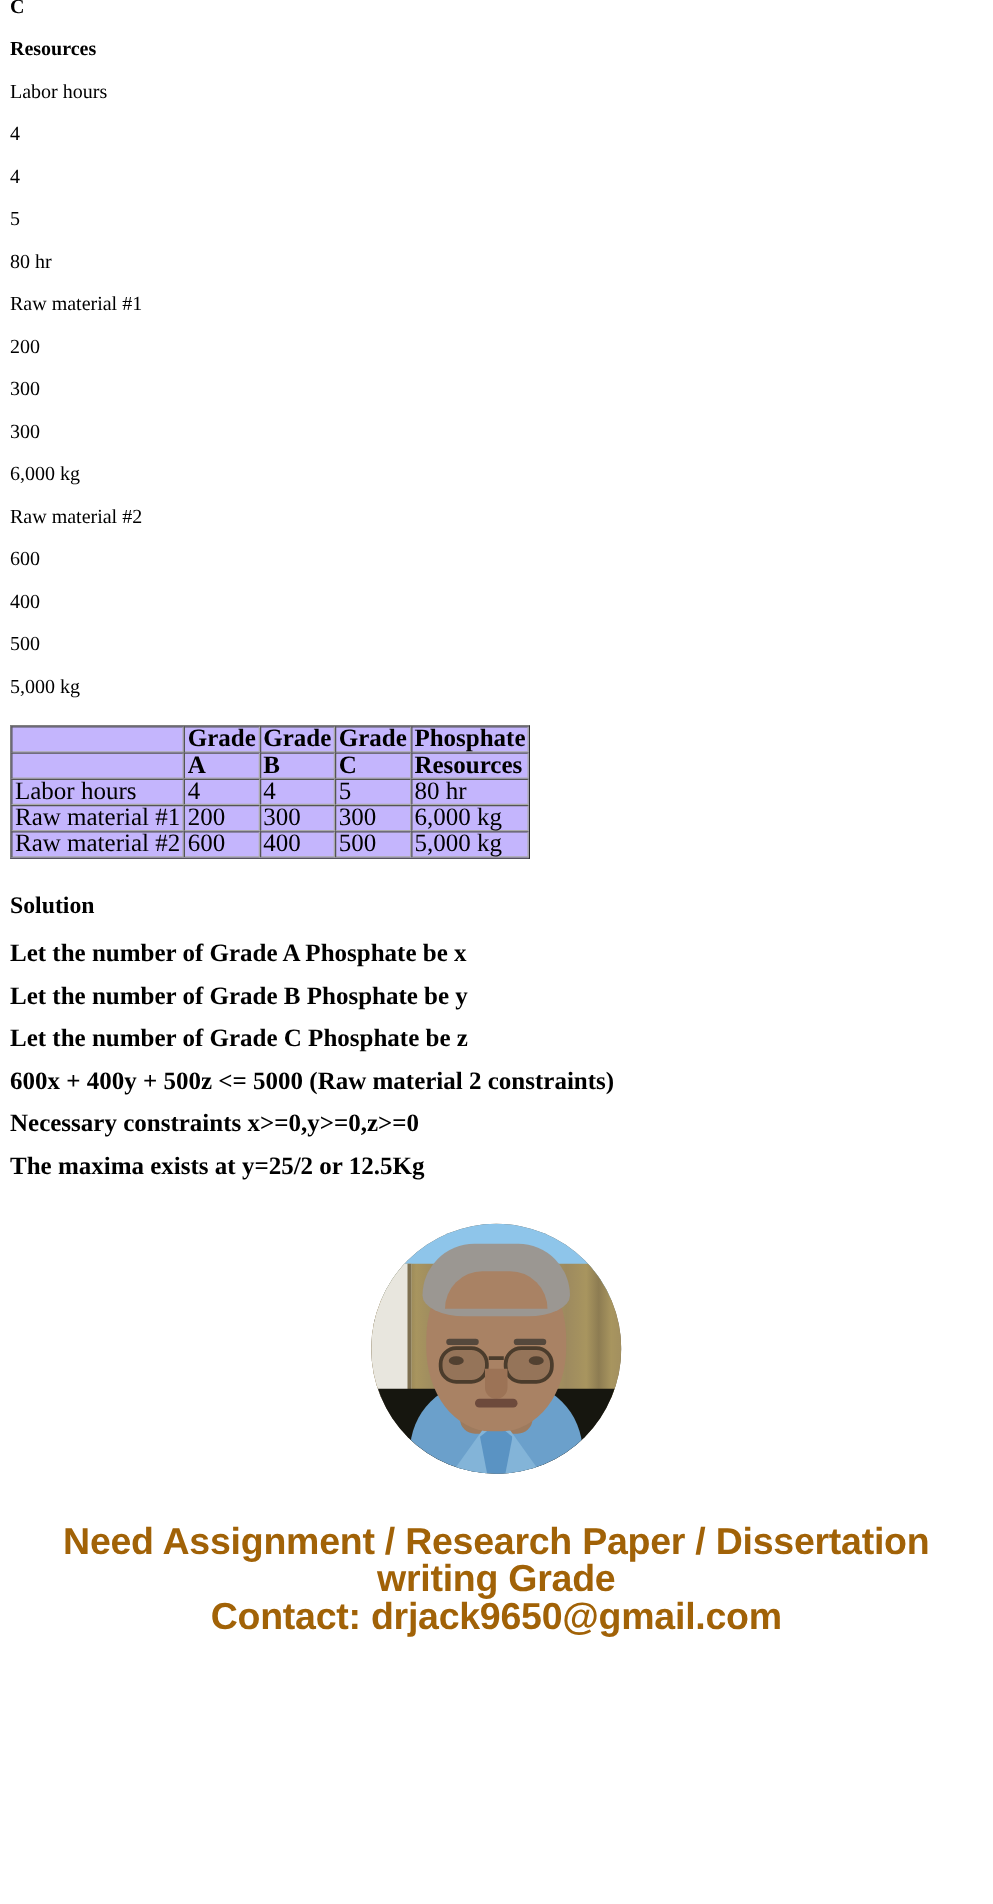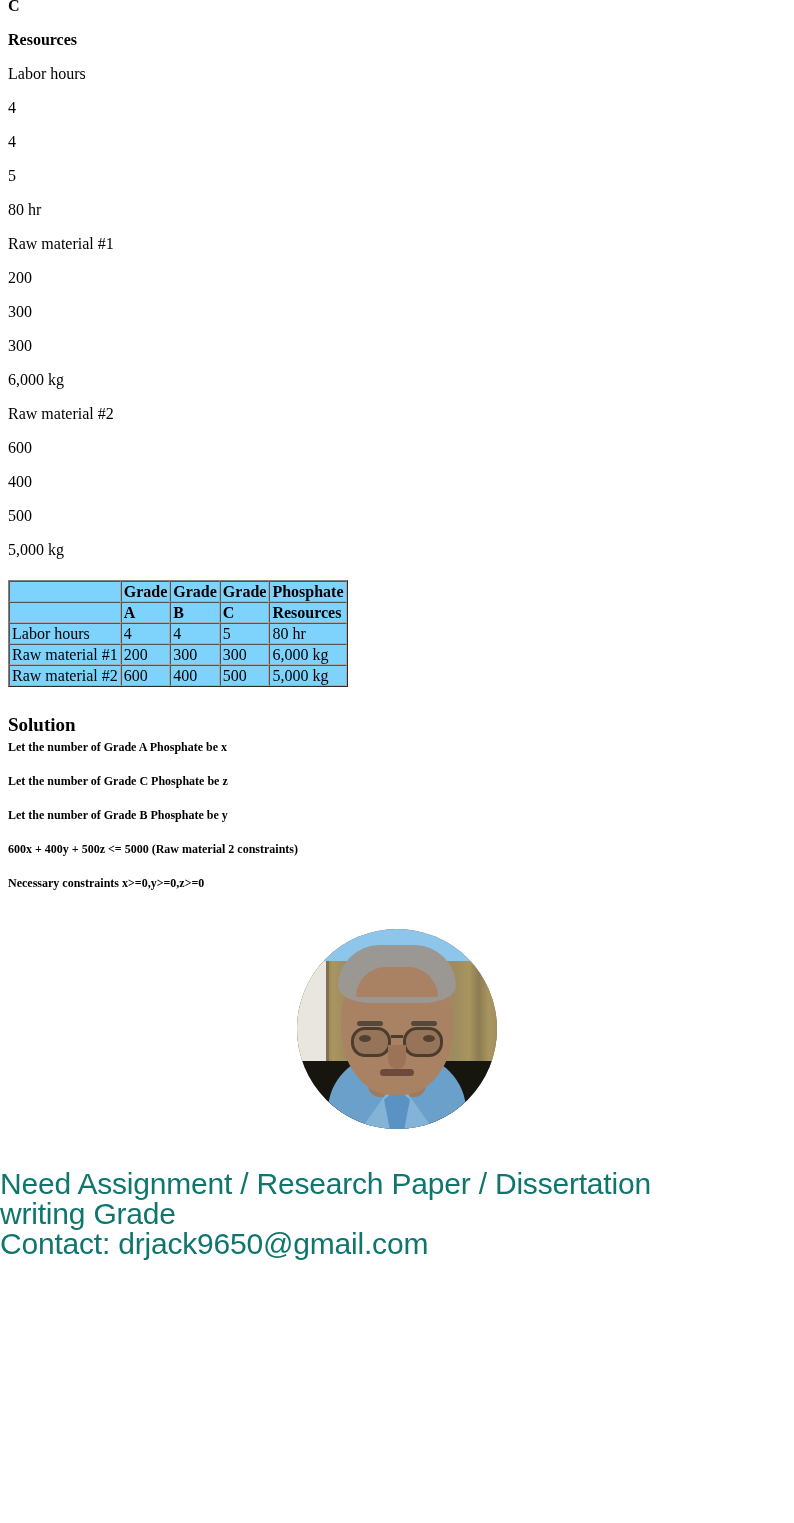--- a/index.html
+++ b/index.html
@@ -35,22 +35,22 @@
 
   
   .tbl-wrap {
     padding-left: 8px;
     margin-top: 22px;
   }
   table.grid {
     border-collapse: separate;
     border-spacing: 0;
     border: 1px outset #808080;
-    background: #7dd3fc;
-    font-size: 16px;
+    background: #c4b5fd;
+    font-size: 20px;
     line-height: 17px;
   }
   table.grid td, table.grid th {
     border: 1px inset #a9a9a9;
     padding: 1px 2px 1px 2px;
     text-align: left;
     vertical-align: top;
     font-weight: normal;
     white-space: nowrap;
   }
@@ -61,24 +61,24 @@
   .c-a { width: 40px; }
   .c-b { width: 40px; }
   .c-c { width: 40px; }
   .c-avail { width: 68px; }
 
   
   .solution-heading {
     font-size: 19px;
     line-height: 20px;
     font-weight: bold;
-    margin: 28px 0 4px 8px;
+    margin: 28px 0 20px 8px;
   }
   .sol-line {
-    font-size: 12px;
+    font-size: 20px;
     line-height: 16px;
     font-weight: bold;
     margin: 0 0 18px 8px;
     white-space: pre;
   }
 
   
   .portrait-row {
     margin-top: 38px;
     display: flex;
@@ -235,27 +235,27 @@
     left: 50%; top: 70%;
     transform: translateX(-50%);
     width: 34px; height: 7px;
     background: #6d4a3c;
     border-radius: 4px;
   }
 
   
   .promo {
     margin-top: 40px;
-    text-align: left;
+    text-align: center;
     font-family: "Liberation Sans", "DejaVu Sans", sans-serif;
-    font-weight: normal;
+    font-weight: bold;
     font-size: 30px;
     line-height: 30px;
     letter-spacing: -0.2px;
-    color: #0f766e;
+    color: #a16207;
   }
   .promo .l1 { display: block; }
   .promo .l2 { display: block; margin-top: 0px; }
   .promo .l3 { display: block; margin-top: 0px; }
 </style>
 </head>
 <body>
 
 <div class="doc">
   <div id="flow-lines">
@@ -317,24 +317,25 @@
         <td class="c-c">500</td>
         <td class="c-avail">5,000 kg</td>
       </tr>
     </tbody>
   </table>
 </div>
 
 <div class="solution-heading">Solution</div>
 <div id="solution-lines">
     <div class="sol-line">Let the number of Grade A Phosphate be x</div>
+    <div class="sol-line">Let the number of Grade B Phosphate be y</div>
     <div class="sol-line">Let the number of Grade C Phosphate be z</div>
-    <div class="sol-line">Let the number of Grade B Phosphate be y</div>
     <div class="sol-line">600x + 400y + 500z &lt;= 5000 (Raw material 2 constraints)</div>
     <div class="sol-line">Necessary constraints x&gt;=0,y&gt;=0,z&gt;=0</div>
+    <div class="sol-line">The maxima exists at y=25/2 or 12.5Kg</div>
   </div>
 
 <div class="portrait-row">
   <div class="avatar">
     <div class="av-sky"></div>
     <div class="av-wall"></div>
     <div class="av-panel-l">
       <div class="av-panel-sw"></div>
     </div>
     <div class="av-dark"></div>

